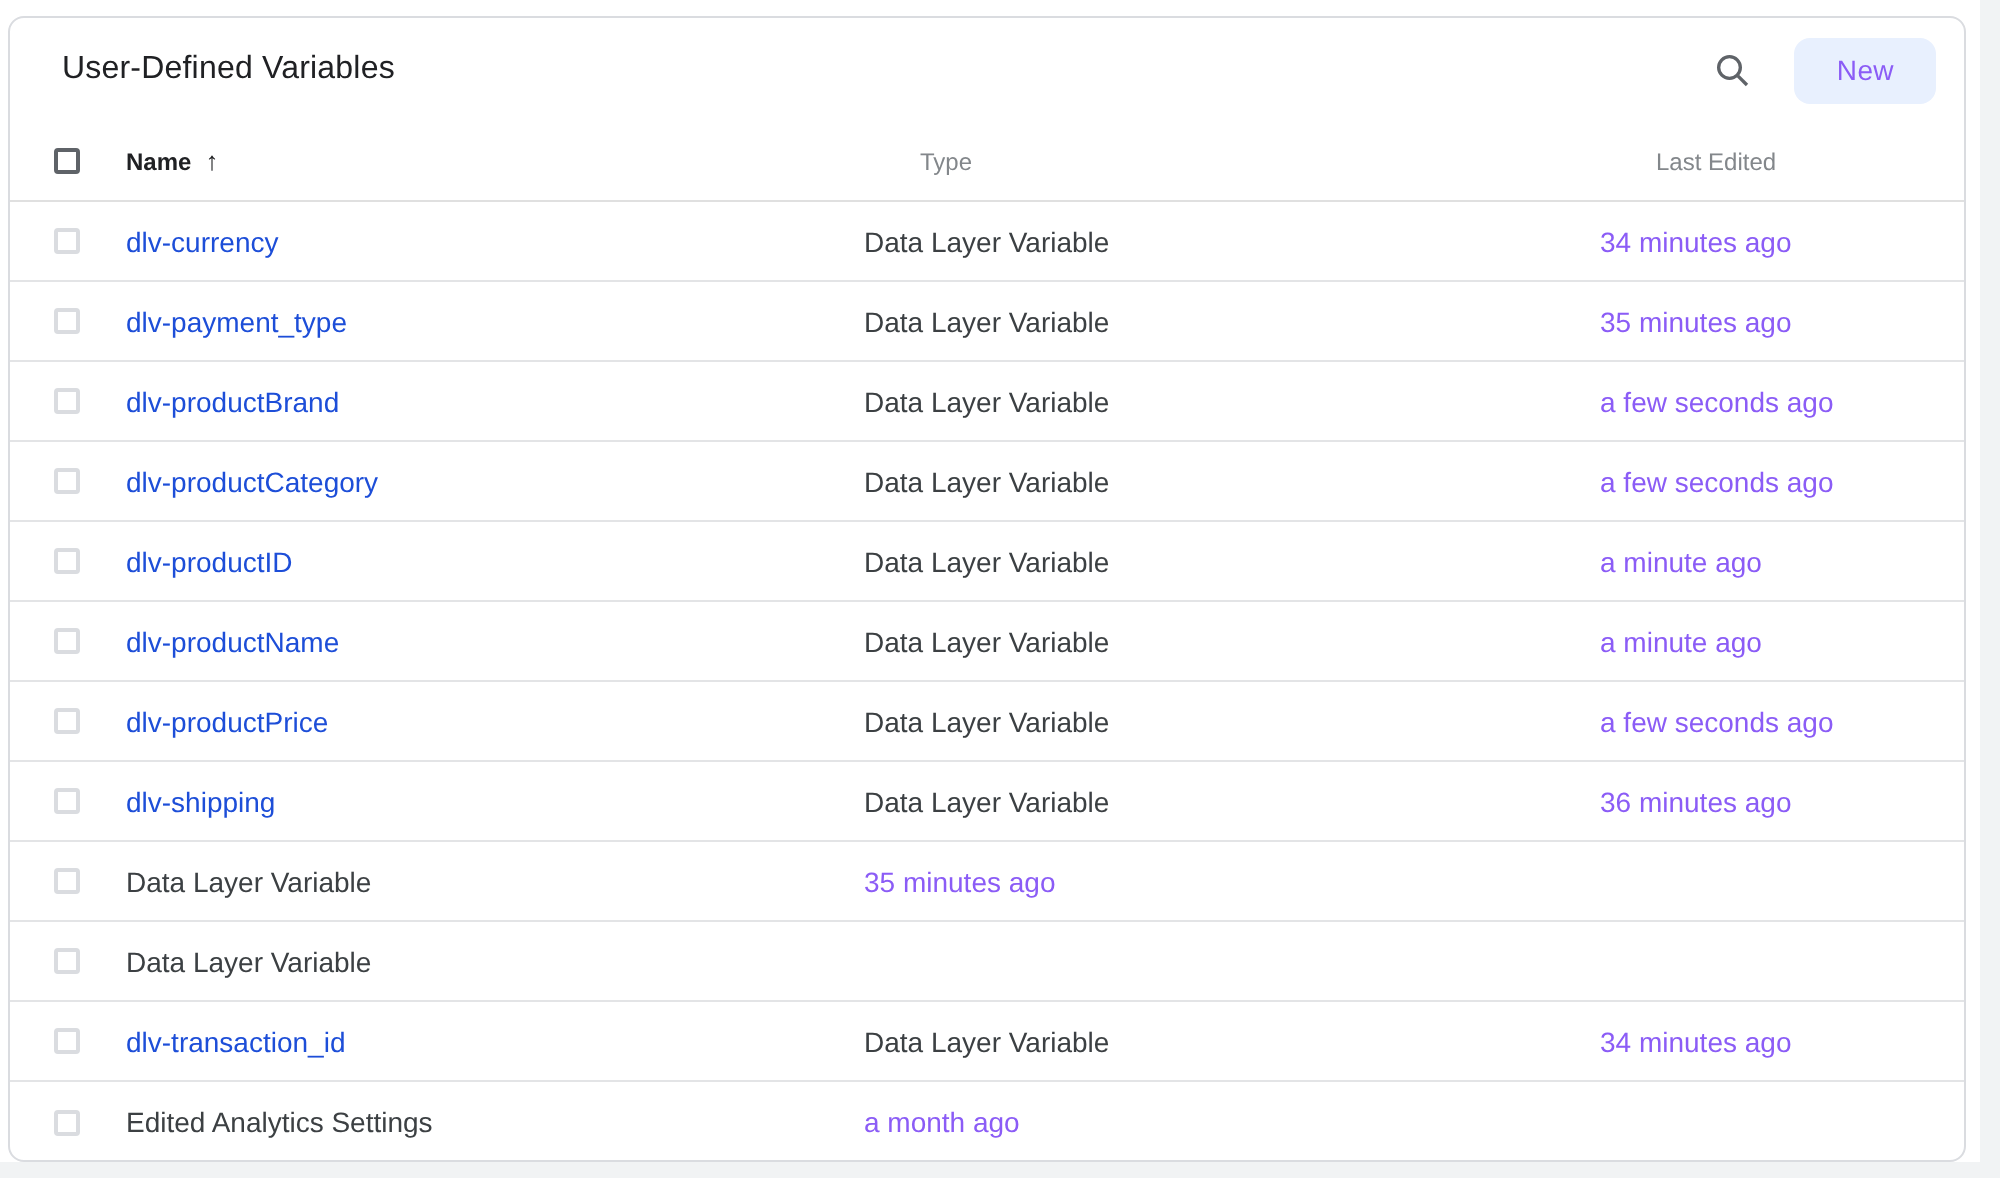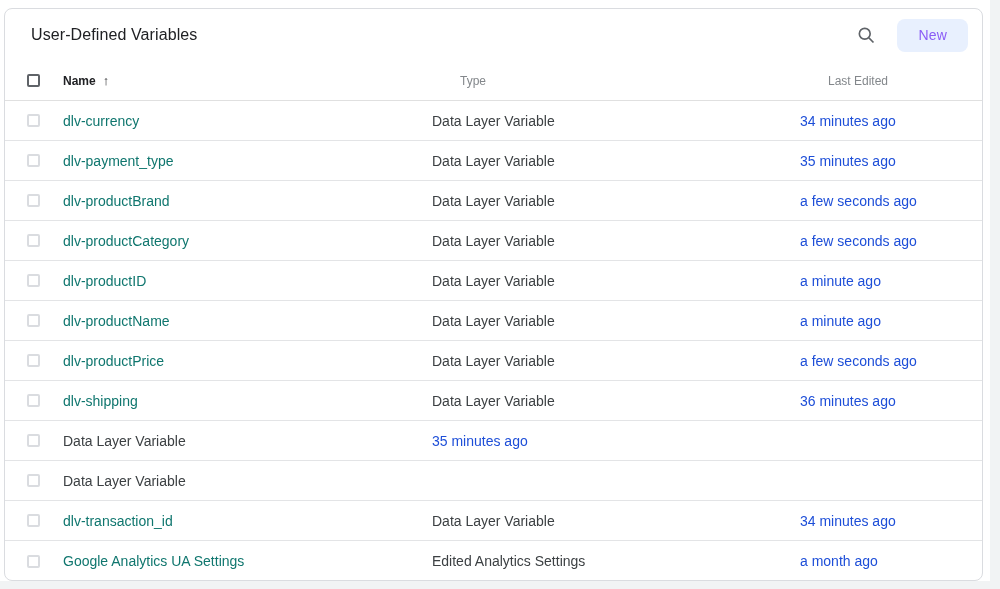--- a/index.html
+++ b/index.html
@@ -79,25 +79,25 @@
   .checkbox.header-cb { border-color: #5f6368; }
   .cell { font-size: 14px; color: #3c4043; white-space: nowrap; overflow: hidden; }
   .name-h {
     font-size: 12px; font-weight: 700; color: #202124;
     display: flex; align-items: center; gap: 7px;
     cursor: pointer;
   }
   .sort-arrow { font-size: 13px; font-weight: 400; color: #202124; }
   .col-h { font-size: 12px; font-weight: 400; color: #83878b; margin-left: 28px; }
   .link {
-    color: #0f766e;
+    color: #1d4ed8;
     text-decoration: none;
     cursor: pointer;
   }
-  .time { color: #1d4ed8; }
+  .time { color: #8b5cf6; }
 </style>
 </head>
 <body>
 
 <div class="scroll-track-v"></div>
 <div class="scroll-track-h"></div>
 
 <div class="card">
 
   <div class="card-header">
@@ -206,19 +206,18 @@
           <div class="checkbox"></div>
         </div>
         <div class="cell"><a class="link">dlv-transaction_id</a></div>
         <div class="cell">Data Layer Variable</div>
         <div class="cell time">34 minutes ago</div>
       </div>
       <div class="row">
         <div>
           <div class="checkbox"></div>
         </div>
-        <div class="cell"><a class="link">Google Analytics UA Settings</a></div>
         <div class="cell">Edited Analytics Settings</div>
         <div class="cell time">a month ago</div>
       </div>
     </div>
 
 </div>
 
 </body></html>

